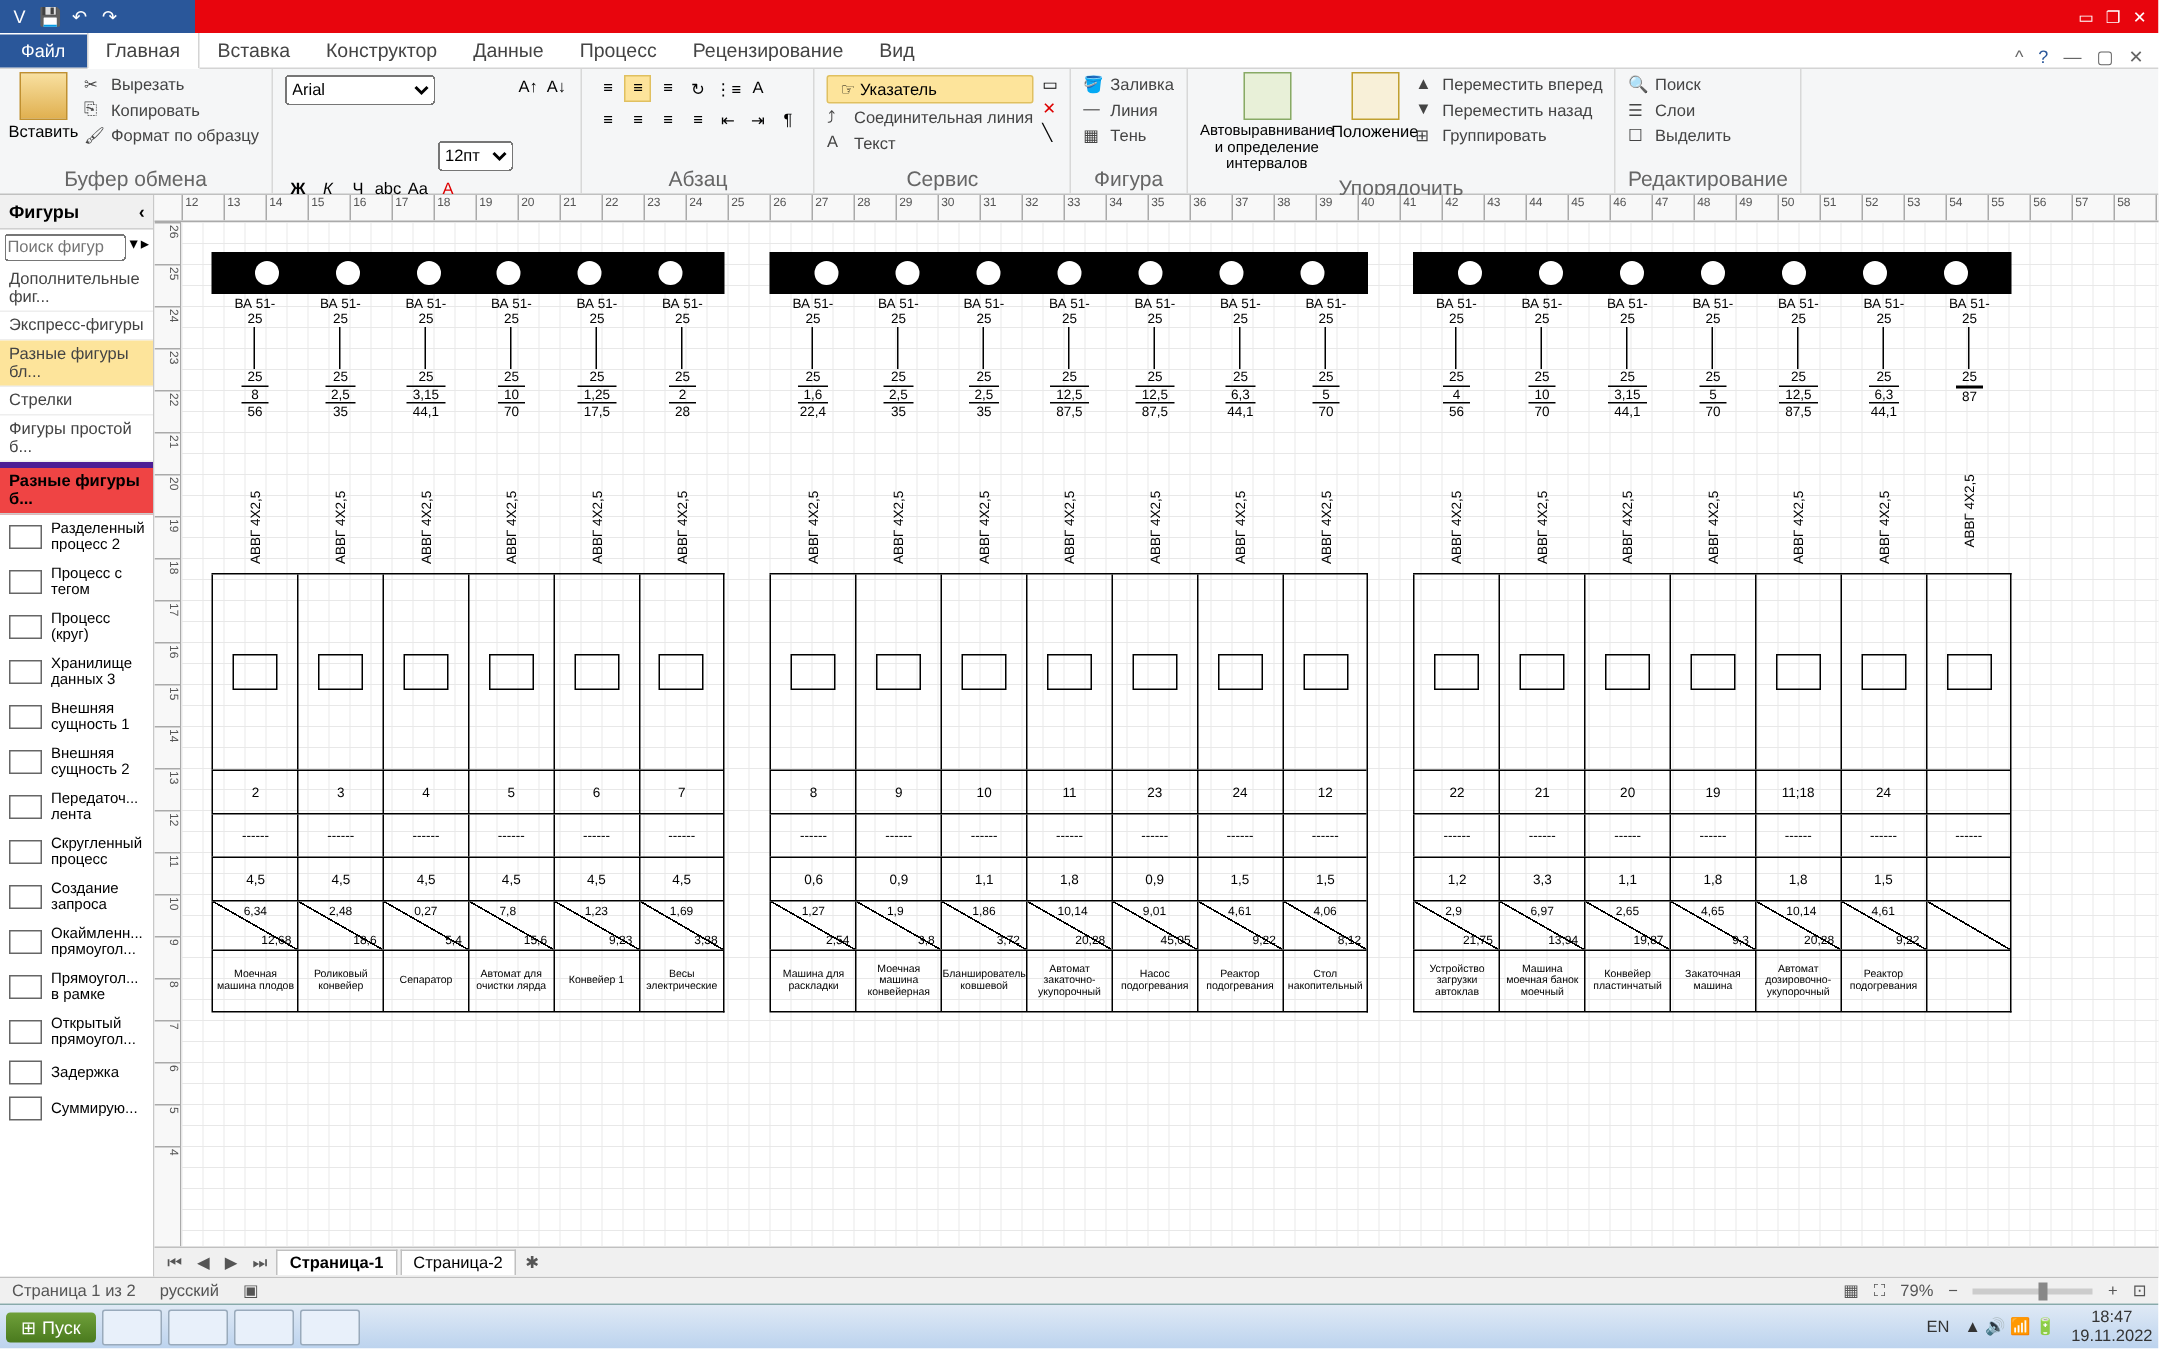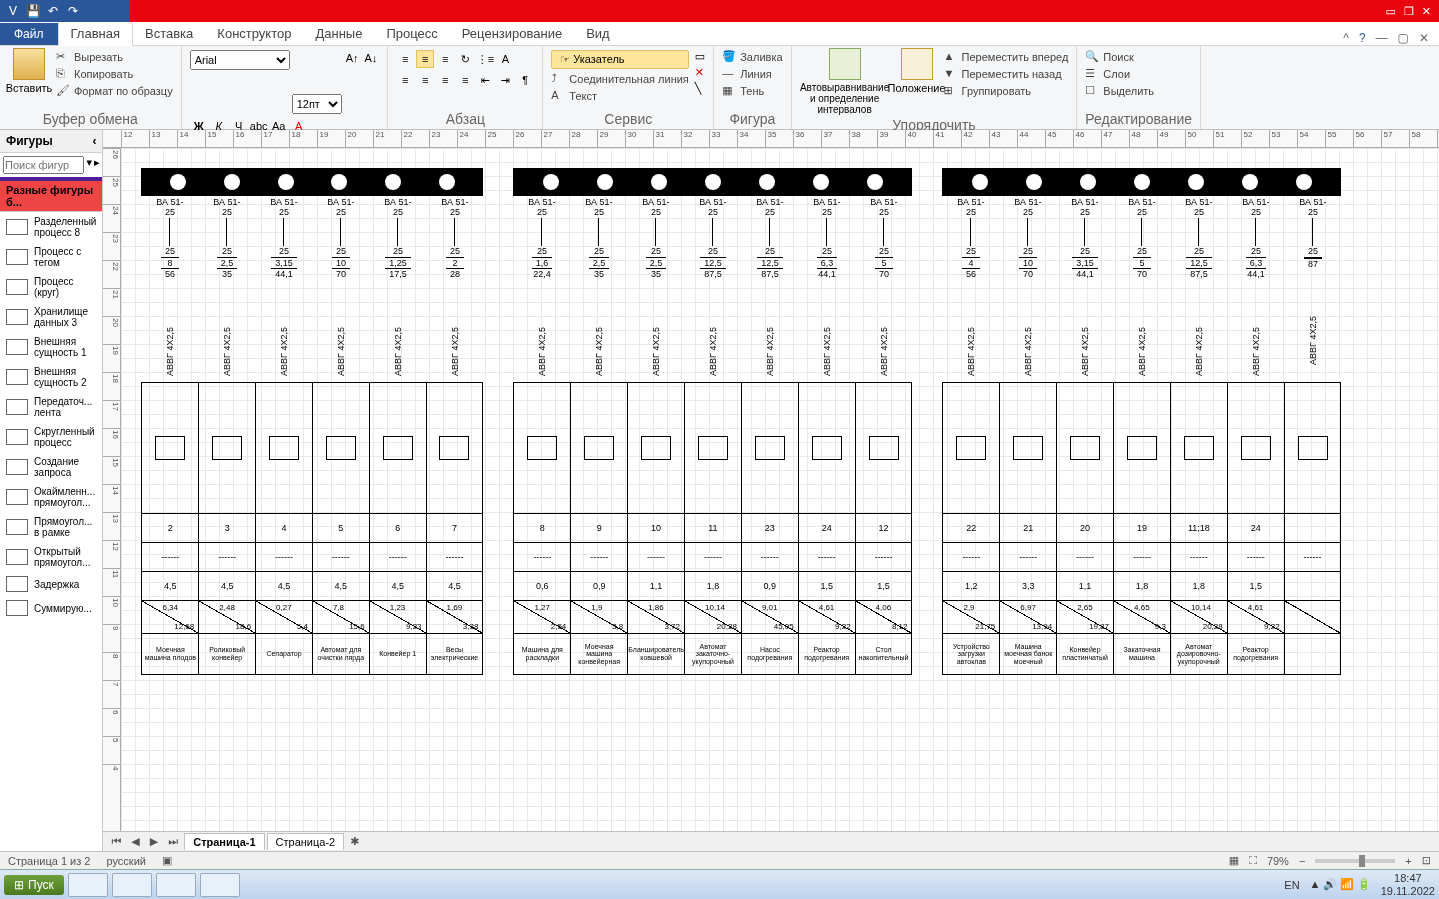--- a/index.html
+++ b/index.html
@@ -310,25 +310,32 @@
   <div class="shapes-pane">
     <div class="hdr">
         <span>Фигуры</span>
         <span>‹</span>
       </div>
     <div class="search">
       <input placeholder="Поиск фигур" style="">
       <span>▾</span>
       <span>▸</span>
     </div>
+    <div id="stencils">
+        <div class="stencil">Дополнительные фиг...</div>
+        <div class="stencil">Экспресс-фигуры</div>
+        <div class="stencil sel">Разные фигуры бл...</div>
+        <div class="stencil">Стрелки</div>
+        <div class="stencil">Фигуры простой б...</div>
+      </div>
     <div class="section">Разные фигуры б...</div>
     <div class="shape-list" id="shape-list">
         <div class="shape-item">
           <div class="thumb"></div>
-          <span>Разделенный процесс 8</span>
+          <span>Разделенный процесс 2</span>
         </div>
         <div class="shape-item">
           <div class="thumb"></div>
           <span>Процесс с тегом</span>
         </div>
         <div class="shape-item">
           <div class="thumb"></div>
           <span>Процесс (круг)</span>
         </div>
         <div class="shape-item">

